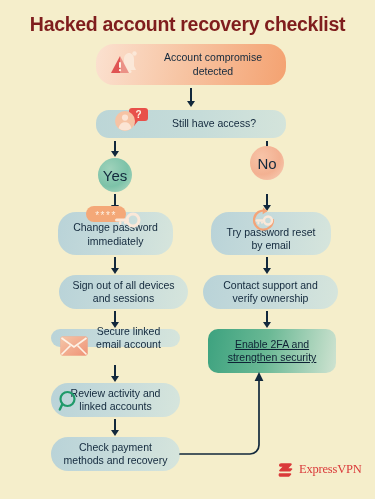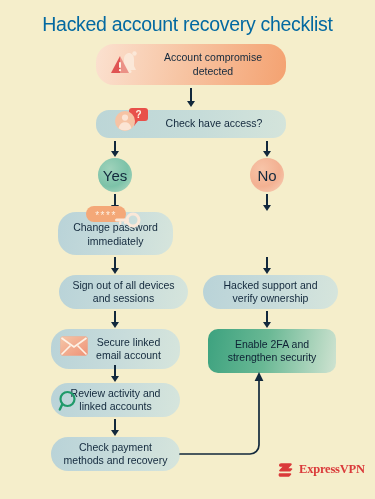--- a/index.html
+++ b/index.html
@@ -9,22 +9,22 @@
     font-family:"Liberation Sans","DejaVu Sans",sans-serif;
     color:#12283c;
     position:relative;
   }
   #stage{position:absolute;inset:0;}
 
   
   .title{
     position:absolute;left:0;right:0;top:13px;
     text-align:center;
-    font-size:19.5px;font-weight:normal;letter-spacing:-0.3px;
-    color:#0369a1;
+    font-size:19.5px;font-weight:bold;letter-spacing:-0.3px;
+    color:#7f1d1d;
   }
 
   
   .node{
     position:absolute;
     border-radius:12px;
     box-sizing:border-box;
     display:flex;align-items:center;justify-content:center;
     text-align:center;
     font-size:10.5px;line-height:1.28;
@@ -80,21 +80,21 @@
   
   .elbow{position:absolute;}
 
   
   .logo{
     position:absolute;display:flex;align-items:center;gap:5px;
   }
   .logo .mark{width:17px;height:17px;}
   .logo .word{
     font-family:"Liberation Serif","DejaVu Serif",serif;
-    font-size:12.5px;font-weight:bold;color:#da3a3a;letter-spacing:-0.2px;
+    font-size:12.5px;font-weight:normal;color:#da3a3a;letter-spacing:-0.2px;
   }
 </style>
 </head>
 <body>
 
 <div id="stage">
 
   <div class="title">Hacked account recovery checklist</div>
 
   <div class="node alert" style="left:96px;top:44px;width:190px;height:41px;">
@@ -121,36 +121,36 @@
   <div class="node question" style="left:96px;top:110px;width:190px;height:28px;">
     <span class="icon" style="left:16px;top:-6px;width:42px;height:32px;">
       <svg width="42" height="32" viewBox="0 0 42 32">
         <path d="M20 4 L33 4 A3 3 0 0 1 36 7 L36 14 A3 3 0 0 1 33 17 L26 17 L22 22 L22.5 17 L20 17 A3 3 0 0 1 17 14 L17 7 A3 3 0 0 1 20 4 Z" fill="#e8504a"></path>
         <text x="26.5" y="14" font-size="10" font-weight="bold" fill="#fdf1e3" text-anchor="middle" font-family="Liberation Sans, sans-serif">?</text>
         <circle cx="13" cy="17" r="10" fill="#f6c3a4"></circle>
         <circle cx="13" cy="13.6" r="3.1" fill="#fbe4d4"></circle>
         <path d="M6.6 24.2 C7.6 19.8 10 18.2 13 18.2 C16 18.2 18.4 19.8 19.4 24.2 A10 10 0 0 1 6.6 24.2 Z" fill="#fbe4d4"></path>
       </svg>
     </span>
-    <span class="label" style="margin-left:46px;">Check have access?</span>
+    <span class="label" style="margin-left:46px;">Still have access?</span>
   </div>
 
   <div class="arrow" style="left:108px;top:141px;height:16px;">
     <div class="shaft"></div>
       <div class="head"></div>
   </div>
   <div class="arrow" style="left:260px;top:141px;height:16px;">
     <div class="shaft"></div>
       <div class="head"></div>
   </div>
 
   <div class="pill pill-yes" style="left:98px;top:158px;">
     <span>Yes</span>
   </div>
-  <div class="pill pill-no" style="left:250px;top:158px;align-items:center;">
+  <div class="pill pill-no" style="left:250px;top:146px;align-items:center;">
     <span>No</span>
   </div>
 
   <div class="arrow" style="left:108px;top:194px;height:17px;">
     <div class="shaft"></div>
       <div class="head"></div>
   </div>
   <div class="arrow" style="left:260px;top:194px;height:17px;">
     <div class="shaft"></div>
       <div class="head"></div>
@@ -179,21 +179,21 @@
   <div class="node step" style="left:59px;top:275px;width:129px;height:34px;">
     <span class="label">Sign out of all devices
 and sessions</span>
   </div>
 
   <div class="arrow" style="left:108px;top:311px;height:17px;">
     <div class="shaft"></div>
       <div class="head"></div>
   </div>
 
-  <div class="node step" style="left:51px;top:329px;width:129px;height:40px;">
+  <div class="node step" style="left:51px;top:329px;width:129px;height:18px;">
     <span class="icon" style="left:9px;top:7px;width:28px;height:20px;">
       <svg width="28" height="20" viewBox="0 0 28 20">
         <rect x="0.5" y="0.5" width="27" height="19" rx="2" fill="#f0a183"></rect>
         <rect x="0.5" y="0.5" width="27" height="19" rx="2" fill="url(#g1)"></rect>
         <defs>
             <linearGradient id="g1" x1="0" y1="0" x2="1" y2="1">
           <stop offset="0" stop-color="#f5c6a8"></stop>
               <stop offset="1" stop-color="#ef9377"></stop>
         </linearGradient>
           </defs>
@@ -224,37 +224,51 @@
   <div class="arrow" style="left:108px;top:419px;height:17px;">
     <div class="shaft"></div>
       <div class="head"></div>
   </div>
 
   <div class="node step" style="left:51px;top:437px;width:129px;height:34px;">
     <span class="label">Check payment
 methods and recovery</span>
   </div>
 
+  <div class="node step" style="left:211px;top:212px;width:120px;height:43px;">
+    <span class="icon" style="left:38px;top:-6px;width:30px;height:28px;">
+      <svg width="30" height="28" viewBox="0 0 30 28">
+        <path d="M24 14 A9.5 9.5 0 1 1 17 4.9" fill="none" stroke="#f4a478" stroke-width="2.2" stroke-linecap="round"></path>
+        <path d="M14 1.5 L18.4 5.2 L13.6 8.2 Z" fill="#f4a478"></path>
+        <circle cx="19" cy="14.5" r="4" fill="none" stroke="#fbe8d8" stroke-width="2.4"></circle>
+        <rect x="6.5" y="13.2" width="9.5" height="2.6" rx="1.3" fill="#fbe8d8"></rect>
+        <rect x="8.4" y="15.4" width="2" height="3.2" rx="1" fill="#fbe8d8"></rect>
+        <rect x="12" y="15.4" width="2" height="2.4" rx="1" fill="#fbe8d8"></rect>
+      </svg>
+    </span>
+    <span class="label" style="margin-top:11px;">Try password reset
+by email</span>
+  </div>
 
   <div class="arrow" style="left:260px;top:257px;height:17px;">
     <div class="shaft"></div>
       <div class="head"></div>
   </div>
 
   <div class="node step" style="left:203px;top:275px;width:135px;height:34px;">
-    <span class="label">Hacked support and
+    <span class="label">Contact support and
 verify ownership</span>
   </div>
 
   <div class="arrow" style="left:260px;top:311px;height:17px;">
     <div class="shaft"></div>
       <div class="head"></div>
   </div>
 
-  <div class="node final" style="left:208px;top:329px;width:128px;height:44px;">
+  <div class="node final" style="left:208px;top:329px;width:128px;height:44px;text-decoration:underline;">
     <span class="label">Enable 2FA and
 strengthen security</span>
   </div>
 
   <div class="elbow" style="left:178px;top:370px;width:115px;height:88px;">
     <svg width="115" height="88" viewBox="0 0 115 88">
       <path d="M2 84 L72 84 A9 9 0 0 0 81 75 L81 10" fill="none" stroke="#12283c" stroke-width="1.7" stroke-linecap="round"></path>
       <path d="M81 2 L85.4 11 L76.6 11 Z" fill="#12283c"></path>
     </svg>
   </div>

